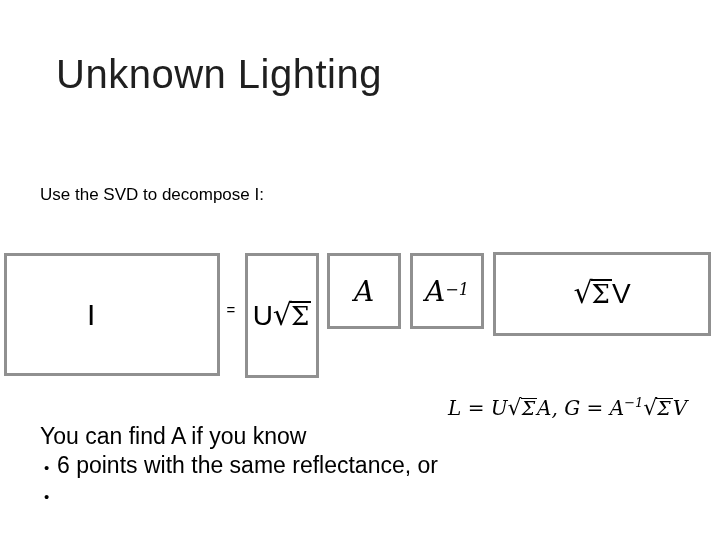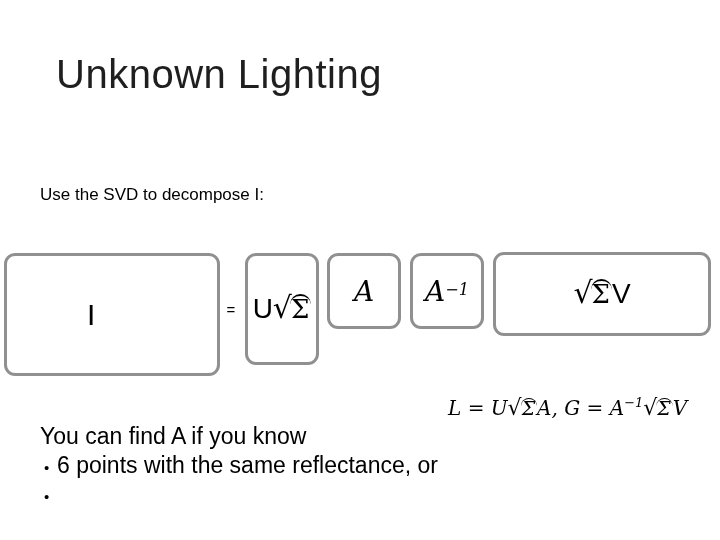--- a/index.html
+++ b/index.html
@@ -1,20 +1,20 @@
 <!DOCTYPE html>
 <html style="--box_border: #909090; --text: #000000; --title_text: #1f1f1f;"><head>
 <meta charset="utf-8">
 <style>
   :root {
     --box_border: #909090;
     --text: #000000;
     --title_text: #1f1f1f;
   }
-  * { margin: 0; padding: 0; box-sizing: border-box; border-radius: 11px; }
+  * { margin: 0; padding: 0; box-sizing: border-box; }
   html, body { background: #ffffff; }
   body { font-family: "Liberation Sans", sans-serif; color: var(--text); }
 
   .slide {
     position: relative;
     width: 720px;
     height: 540px;
     background: #ffffff;
     overflow: hidden;
   }
@@ -42,21 +42,21 @@
   .box {
     position: absolute;
     border: 3px solid var(--box_border);
     background: #ffffff;
     display: flex;
     align-items: center;
     justify-content: center;
   }
   .box-i      { left: 4px;   top: 253px; width: 216px; height: 123px; justify-content: flex-start; }
   .box-i .label-i { margin-left: 80px; font-size: 30px; }
-  .box-usqrt  { left: 245px; top: 253px; width: 74px;  height: 112px; }
+  .box-usqrt  { left: 245px; top: 253px; width: 74px;  height: 125px; }
   .box-a      { left: 327px; top: 253px; width: 74px;  height: 76px; }
   .box-ainv   { left: 410px; top: 253px; width: 74px;  height: 76px; }
   .box-sqrtv  { left: 493px; top: 252px; width: 218px; height: 84px; }
 
   .equals {
     position: absolute;
     left: 220px;
     top: 301px;
     width: 22px;
     text-align: center;

